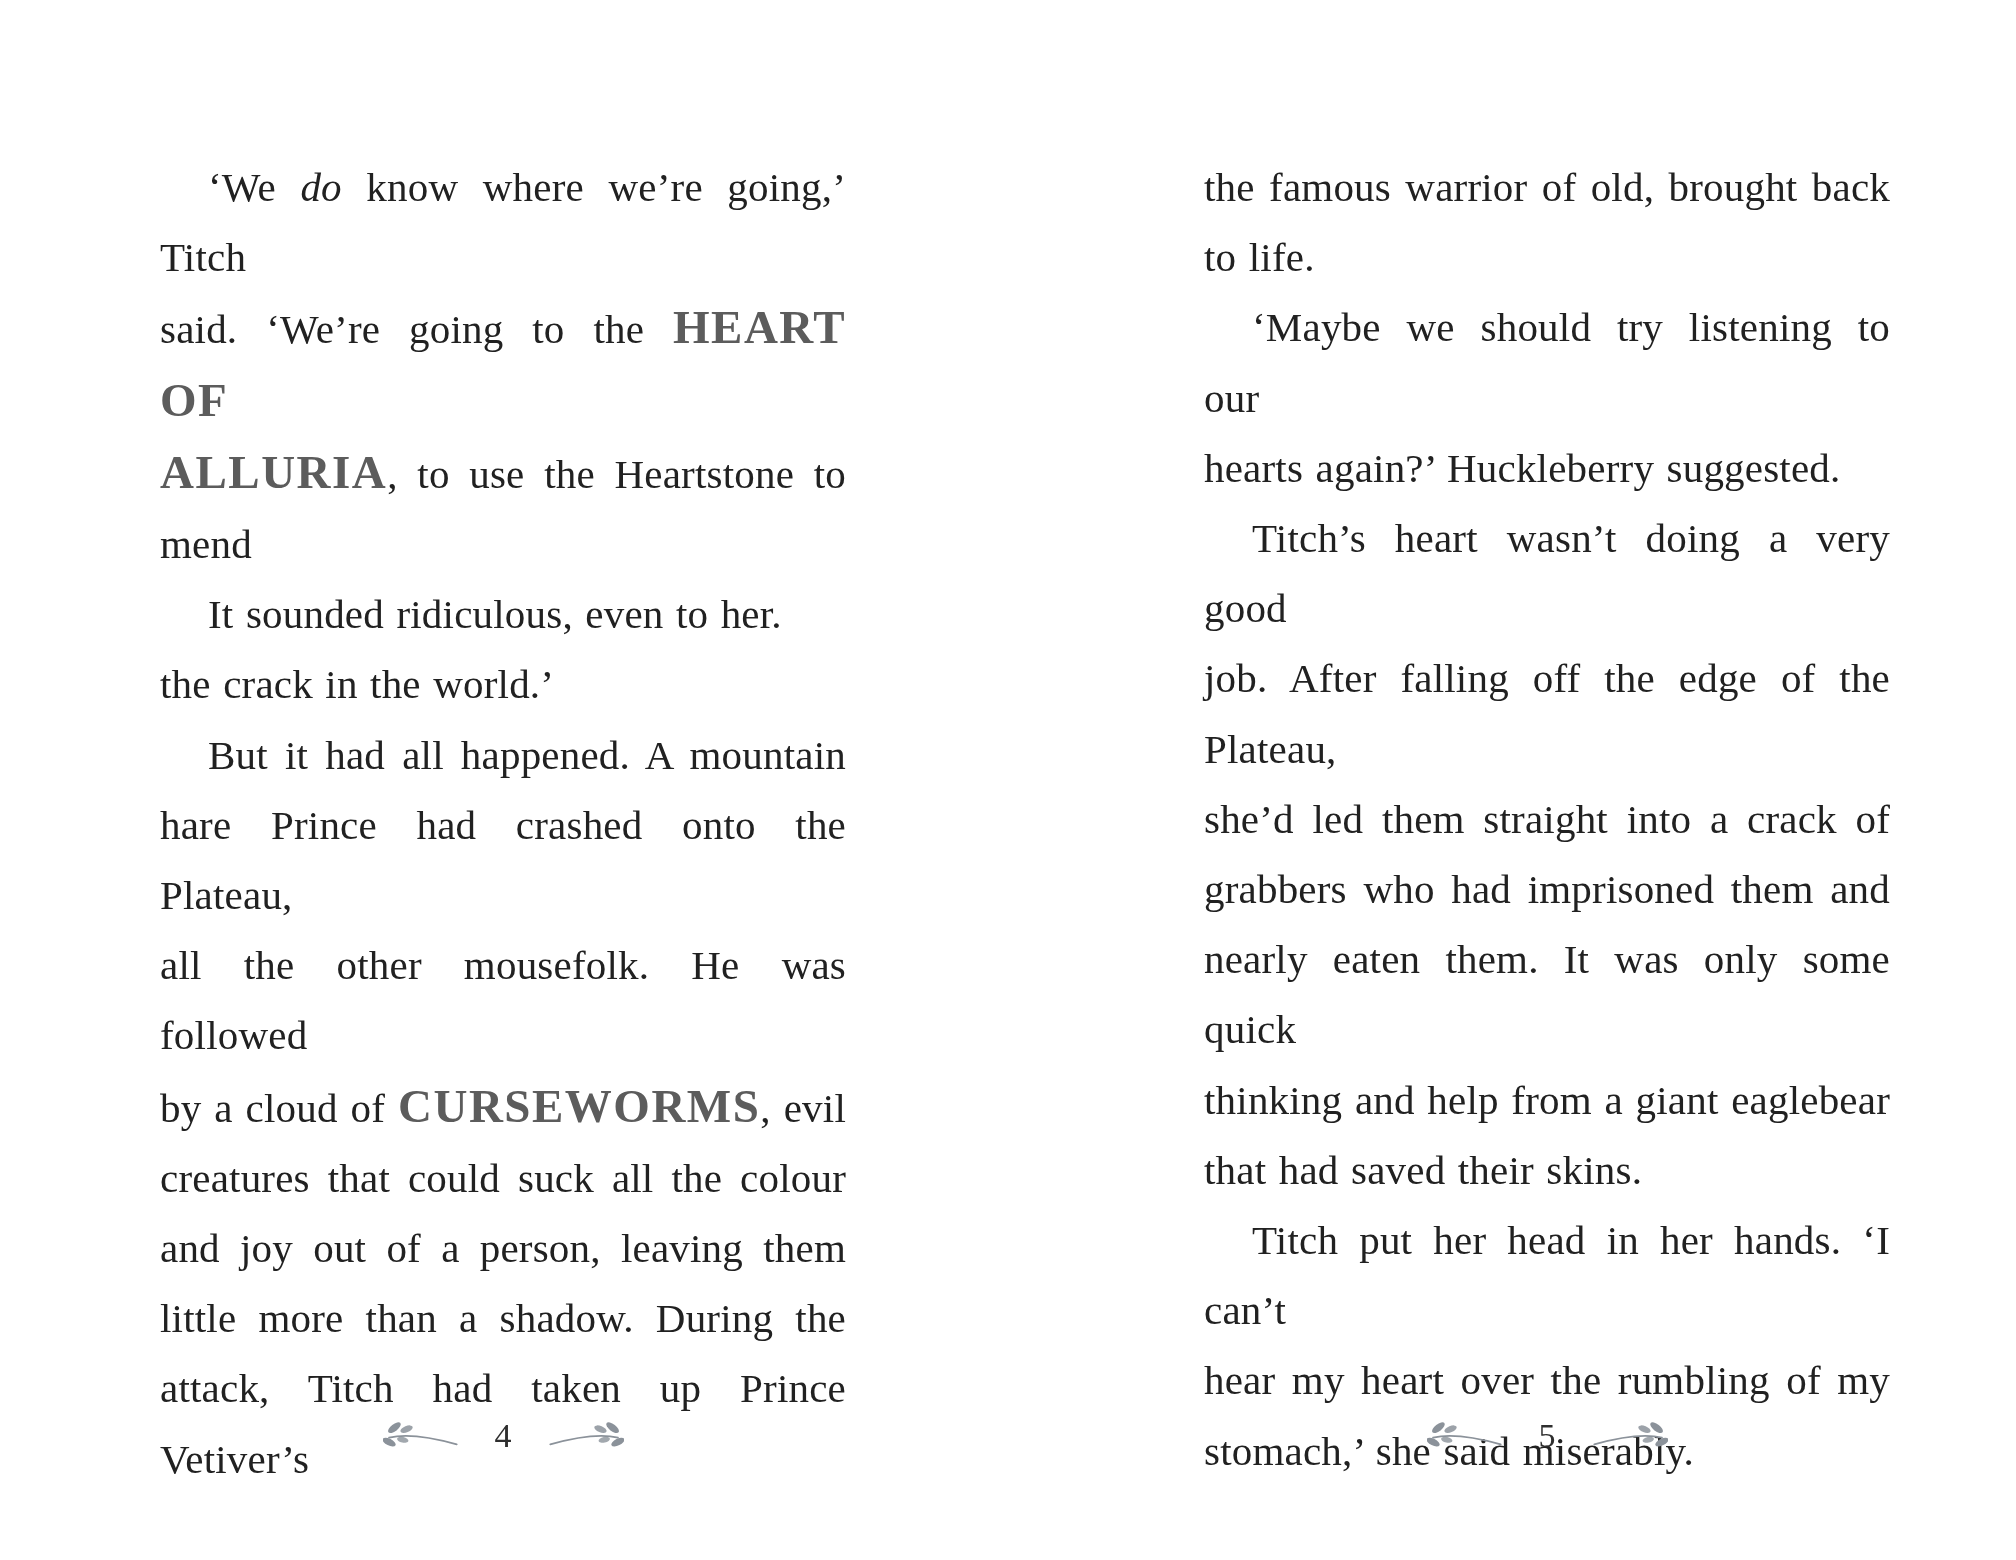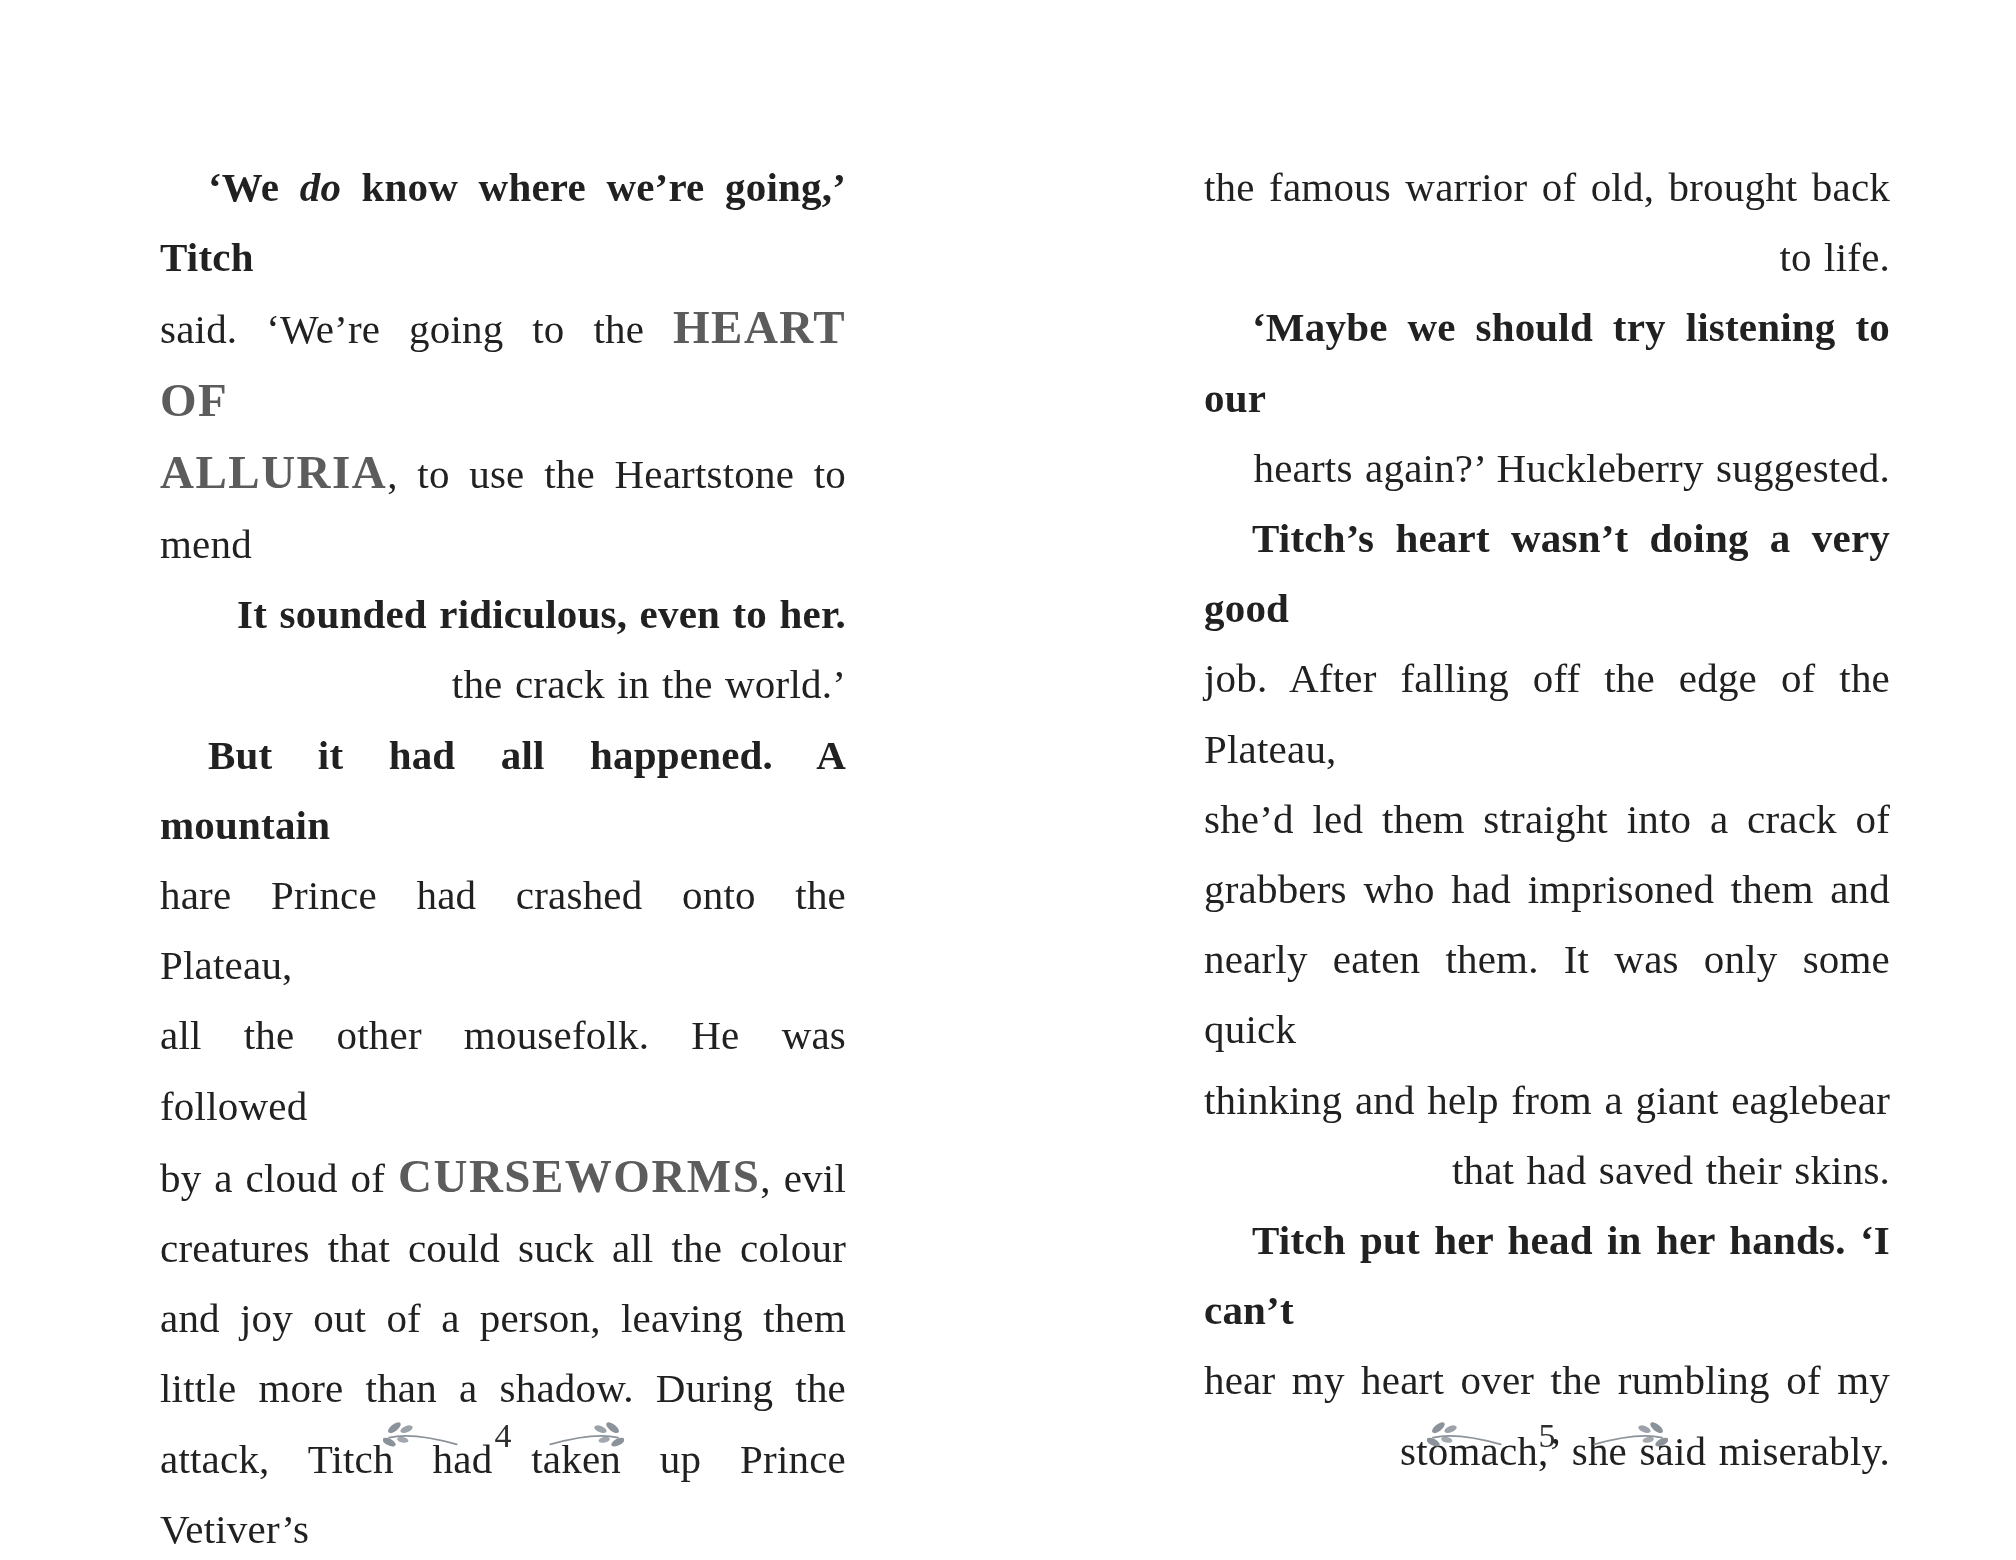--- a/index.html
+++ b/index.html
@@ -26,29 +26,28 @@
   }
   .page.left  { left: 160px; }
   .page.right { left: 1204px; }
 
   .text-column .line {
     font-size: 41px;
     line-height: 70.2px;
     color: var(--text-color, #212121);
     letter-spacing: 0.2px;
     word-spacing: 2px;
-    text-align: right;
+    text-align: left;
   }
   .text-column .line.justify {
     text-align: justify;
     text-align-last: justify;
   }
   .text-column .line.indent {
     text-indent: 48px;
-    font-weight: bold;
   }
   .em { font-style: italic; }
   .display-word {
     font-family: "Liberation Serif", "DejaVu Serif", serif;
     font-weight: 700;
     font-size: 47px;
     letter-spacing: 1.5px;
     color: var(--display-color, #5c5c5c);
   }
 

